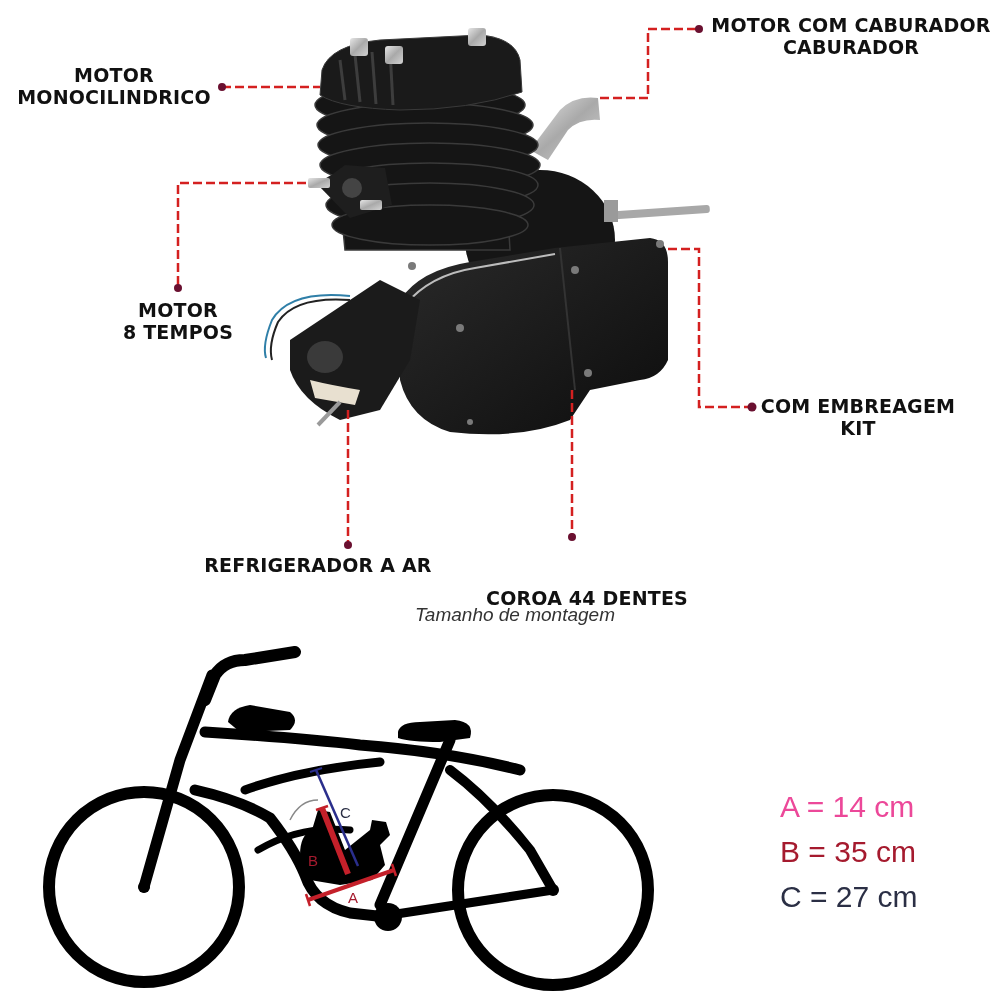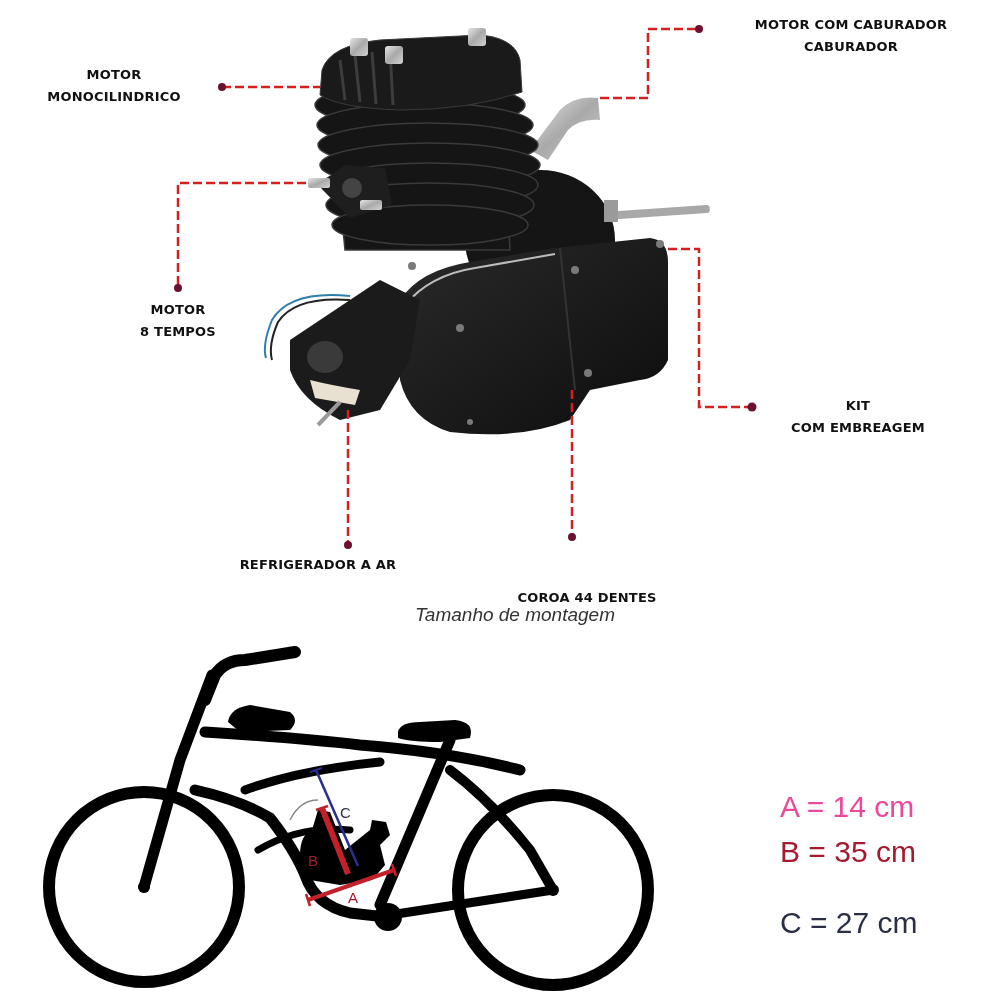--- a/index.html
+++ b/index.html
@@ -1,19 +1,19 @@
 <!DOCTYPE html>
 <html><head>
 <meta charset="utf-8">
 <style>
   html, body { margin: 0; padding: 0; background: #ffffff; }
   body { width: 1000px; height: 1000px; position: relative; overflow: hidden;
          font-family: "DejaVu Sans", sans-serif; }
   .label { position: absolute; font-family: "DejaVu Sans", sans-serif; font-weight: bold;
-           color: #111; font-size: 13px; line-height: 22px; text-align: center; white-space: nowrap;
+           color: #111; font-size: 19px; line-height: 22px; text-align: center; white-space: nowrap;
            letter-spacing: 0.2px; }
   .label span { display: block; }
   .caption { position: absolute; left: 0; width: 1030px; top: 604px; text-align: center;
              font-family: "Liberation Sans", sans-serif; font-style: italic; font-size: 19px; color: #333; }
   .legend { position: absolute; left: 780px; top: 784px; font-family: "Liberation Sans", sans-serif;
             font-size: 30px; line-height: 45px; }
   .legend div { white-space: nowrap; }
   svg.layer { position: absolute; left: 0; top: 0; }
 </style>
 </head>
@@ -116,22 +116,22 @@
 </div>
 <div class="label" style="left:706px; top:14px; width:290px;">
   <span>MOTOR COM CABURADOR</span>
   <span>CABURADOR</span>
 </div>
 <div class="label" style="left:118px; top:299px; width:120px;">
   <span>MOTOR</span>
   <span>8 TEMPOS</span>
 </div>
 <div class="label" style="left:752px; top:395px; width:212px;">
+  <span>COM EMBREAGEM</span>
   <span>KIT</span>
-  <span>COM EMBREAGEM</span>
 </div>
 <div class="label" style="left:198px; top:554px; width:240px;">
   <span>REFRIGERADOR A AR</span>
 </div>
 <div class="label" style="left:482px; top:554px; width:210px;margin-top:33px;">
   <span>COROA 44 DENTES</span>
 </div>
 
 <div class="caption">Tamanho de montagem</div>
 
@@ -182,14 +182,14 @@
   <line x1="306" y1="894" x2="310" y2="906" stroke="#c4202a" stroke-width="2.5"></line>
   <line x1="392" y1="864" x2="396" y2="876" stroke="#c4202a" stroke-width="2.5"></line>
   <text x="340" y="818" font-family="Liberation Sans, sans-serif" font-size="15" fill="#2b2f45">C</text>
   <text x="308" y="866" font-family="Liberation Sans, sans-serif" font-size="15" fill="#a51a2e">B</text>
   <text x="348" y="903" font-family="Liberation Sans, sans-serif" font-size="15" fill="#a51a2e">A</text>
 </svg>
 
 <div class="legend">
   <div style="color:#ec4899;">A = 14 cm</div>
   <div style="color:#a51a2e;">B = 35 cm</div>
-  <div style="color:#2b2f45;margin-top:26px;">C = 27 cm</div>
+  <div style="color:#2b2f45;">C = 27 cm</div>
 </div>
 
 </body></html>

